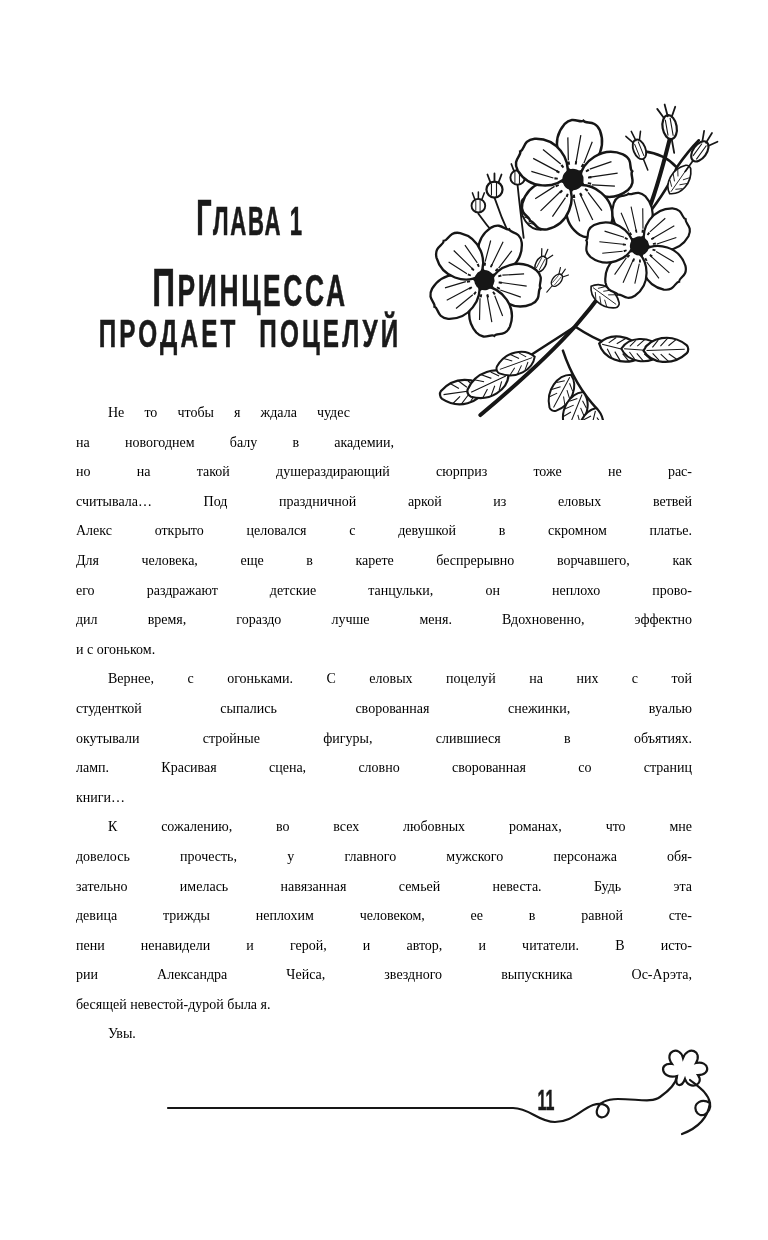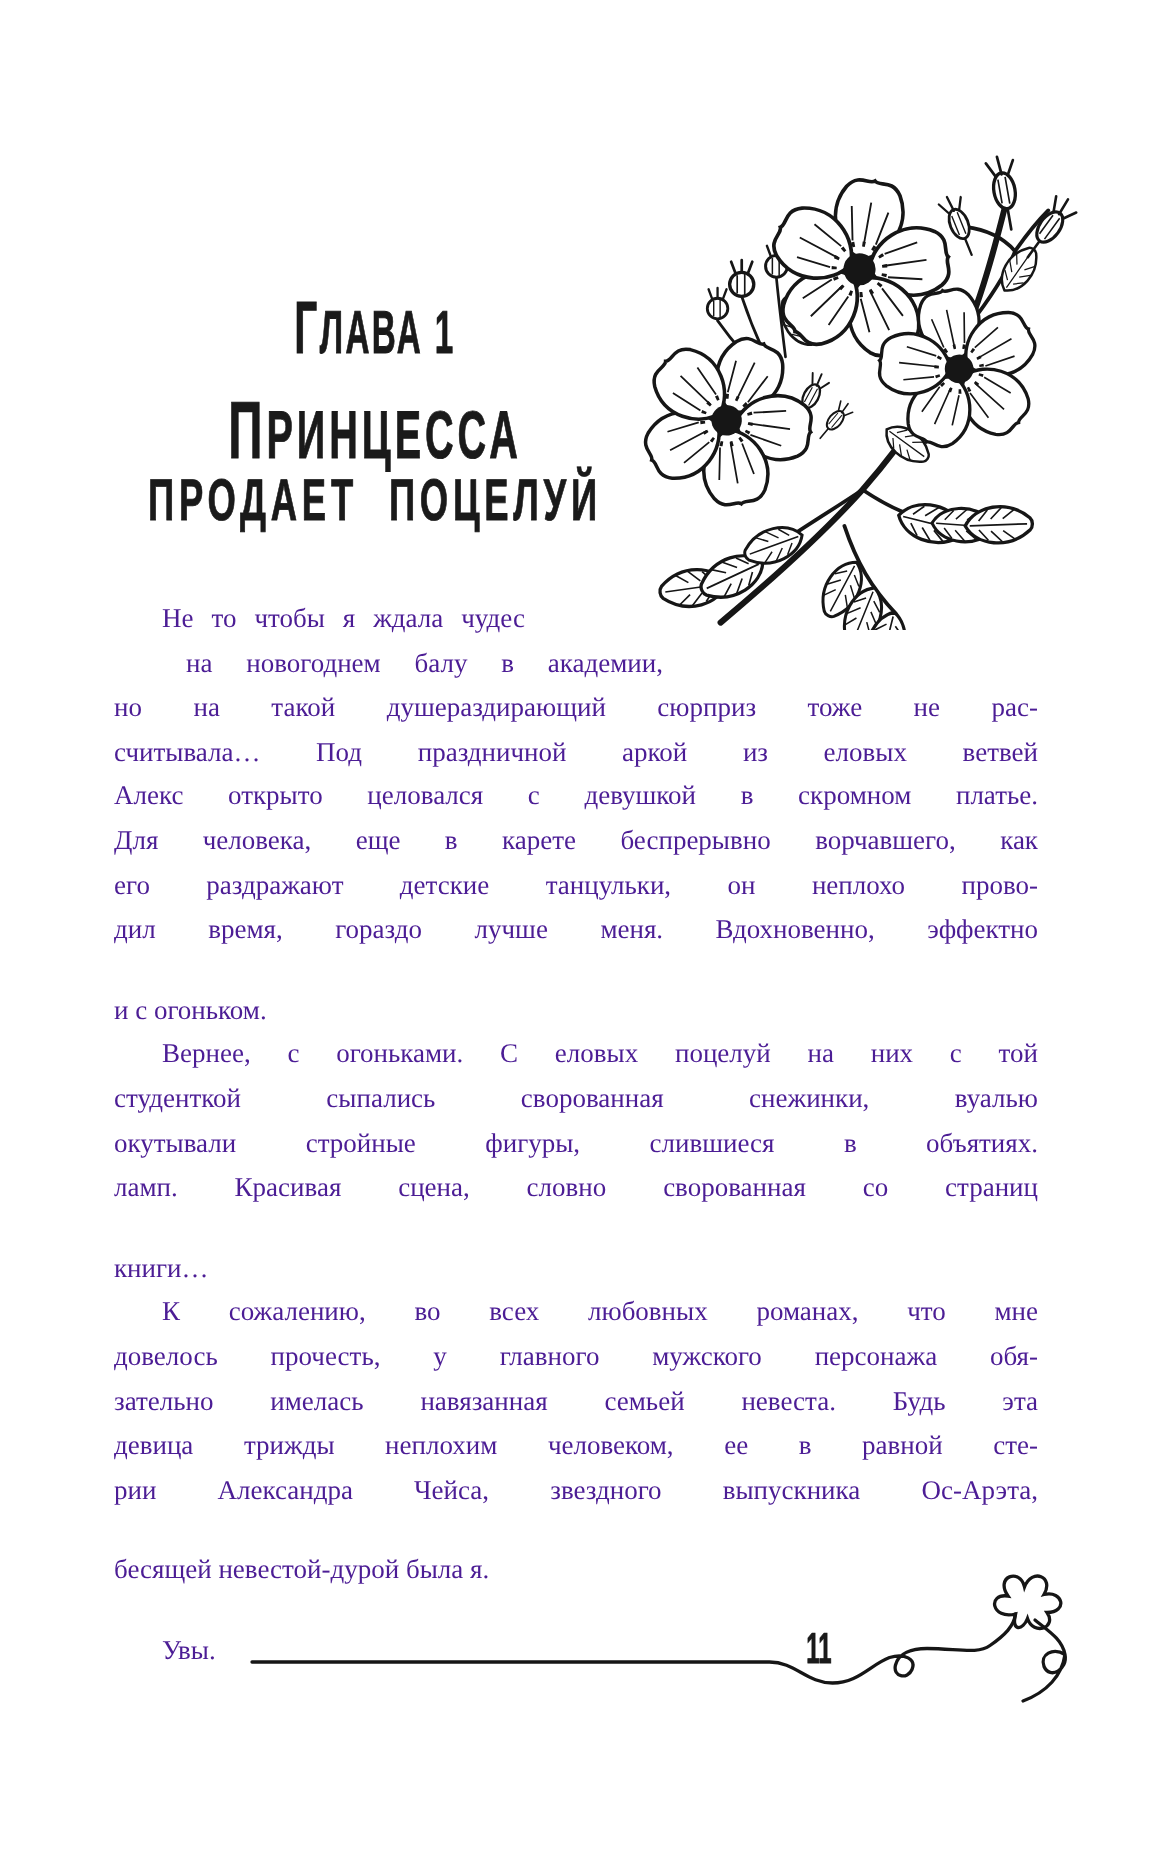--- a/index.html
+++ b/index.html
@@ -35,27 +35,27 @@
   .title1::first-letter{font-size:1.2em;}
   .title2{
     position:absolute;left:0;width:100%;top:312px;
     font-size:27px;letter-spacing:3.5px;word-spacing:12px;
     transform:scale(0.9,1.45);transform-origin:50% 0;
   }
 
   
   .bodytext{
     position:absolute;left:76px;top:398px;width:616px;
-    font-size:18px;line-height:29.6px;color:#4c1d95;
+    font-size:14px;line-height:29.6px;color:#000000;
   }
   .line{
     text-align:justify;text-align-last:justify;
     height:29.6px;overflow:hidden;
   }
-  .line.endline{text-align-last:left;margin-top:24px;}
+  .line.endline{text-align-last:left;}
   .line.ind{margin-left:32px;}
   .it{}
 
   
   .rose-svg{position:absolute;left:422px;top:86px;width:302px;height:334px;}
   .fillw{fill:#ffffff;stroke:#161616;stroke-width:2.2px;}
   .vein{fill:none;stroke:#161616;stroke-width:1.1px;}
   .fillb{fill:#161616;}
   .stam{fill:none;stroke:#161616;stroke-width:3px;stroke-dasharray:1.8 4.5;}
   .stem{fill:none;stroke:#161616;stroke-width:4px;stroke-linecap:round;}
@@ -158,41 +158,42 @@
 
   <div class="heading">
     <div class="hand chapter">Глава 1</div>
     <div class="hand title1">Принцесса</div>
     <div class="hand title2">продает поцелуй</div>
   </div>
 
   <div class="bodytext" id="bodytext">
       <div>
         <div class="line ind" style="width: 242px;"><span>Не то чтобы я ждала чудес</span></div>
-        <div class="line" style="width: 318px; margin-left: 48px;"><span>на новогоднем балу в академии,</span></div>
+        <div class="line" style="width: 318px;"><span>на новогоднем балу в академии,</span></div>
         <div class="line"><span>но на такой </span><span class="it">душераздирающий</span><span> сюрприз тоже не рас-</span></div>
         <div class="line"><span>считывала… Под праздничной аркой из еловых ветвей</span></div>
         <div class="line"><span>Алекс открыто целовался с девушкой в скромном платье.</span></div>
         <div class="line"><span>Для человека, еще в карете беспрерывно ворчавшего, как</span></div>
         <div class="line"><span>его раздражают детские танцульки, он неплохо прово-</span></div>
         <div class="line"><span>дил время, гораздо лучше меня. Вдохновенно, эффектно</span></div>
         <div class="line endline"><span>и с огоньком.</span></div>
       </div>
       <div>
         <div class="line ind"><span>Вернее, с огоньками. С еловых поцелуй на них с той</span></div>
         <div class="line"><span>студенткой сыпались сворованная снежинки, вуалью</span></div>
         <div class="line"><span>окутывали стройные фигуры, слившиеся в объятиях.</span></div>
         <div class="line"><span>ламп. Красивая сцена, словно сворованная со страниц</span></div>
         <div class="line endline"><span>книги…</span></div>
       </div>
       <div>
         <div class="line ind"><span>К сожалению, во всех любовных романах, что мне</span></div>
         <div class="line"><span>довелось прочесть, у главного мужского персонажа обя-</span></div>
         <div class="line"><span>зательно имелась навязанная семьей невеста. Будь эта</span></div>
         <div class="line"><span>девица трижды неплохим человеком, ее в равной сте-</span></div>
+        <div class="line"><span>пени ненавидели и герой, и автор, и читатели. В исто-</span></div>
         <div class="line"><span>рии Александра Чейса, звездного выпускника Ос-Арэта,</span></div>
         <div class="line endline"><span>бесящей невестой-дурой была я.</span></div>
       </div>
       <div>
         <div class="line ind endline"><span>Увы.</span></div>
       </div>
     </div>
 
   <svg class="footer-svg" viewBox="0 0 560 100" aria-hidden="true">
     <path class="doodle" d="M8 60 L353 60 C 370 60 378 74 395 74 C 412 74 420 62 433 57 C 443 54 451 58 448 65 C 445 72 435 70 437 62 C 439 54 448 51 458 51 C 478 51 492 55 500 49 C 510 42 516 36 517 28"></path>

